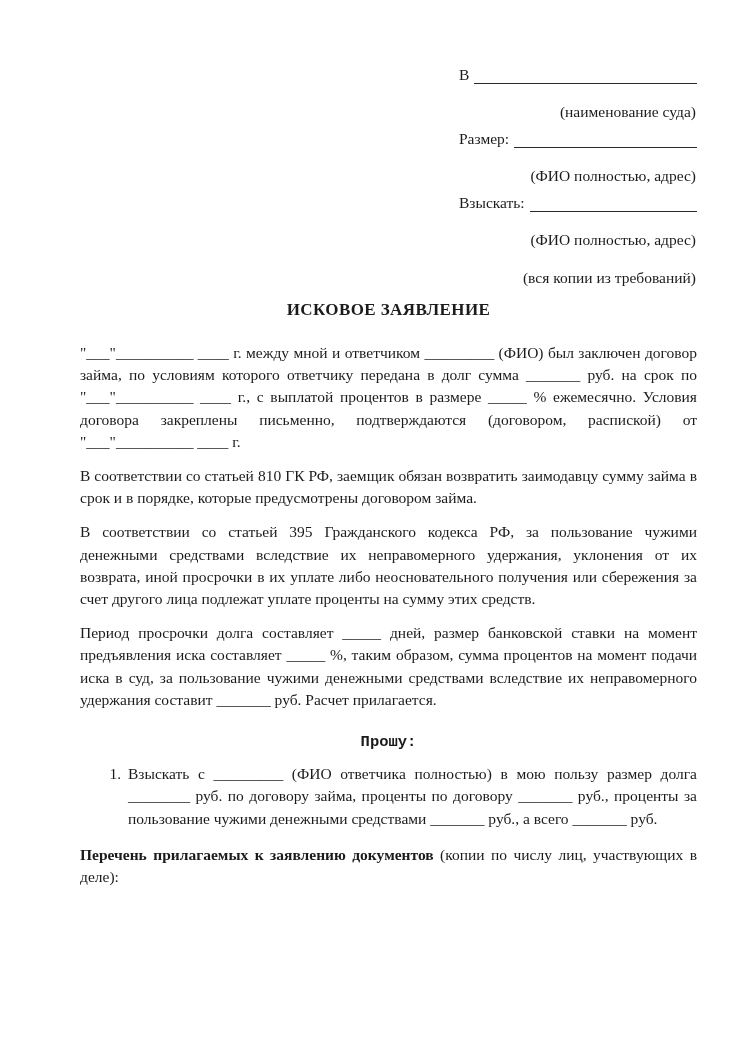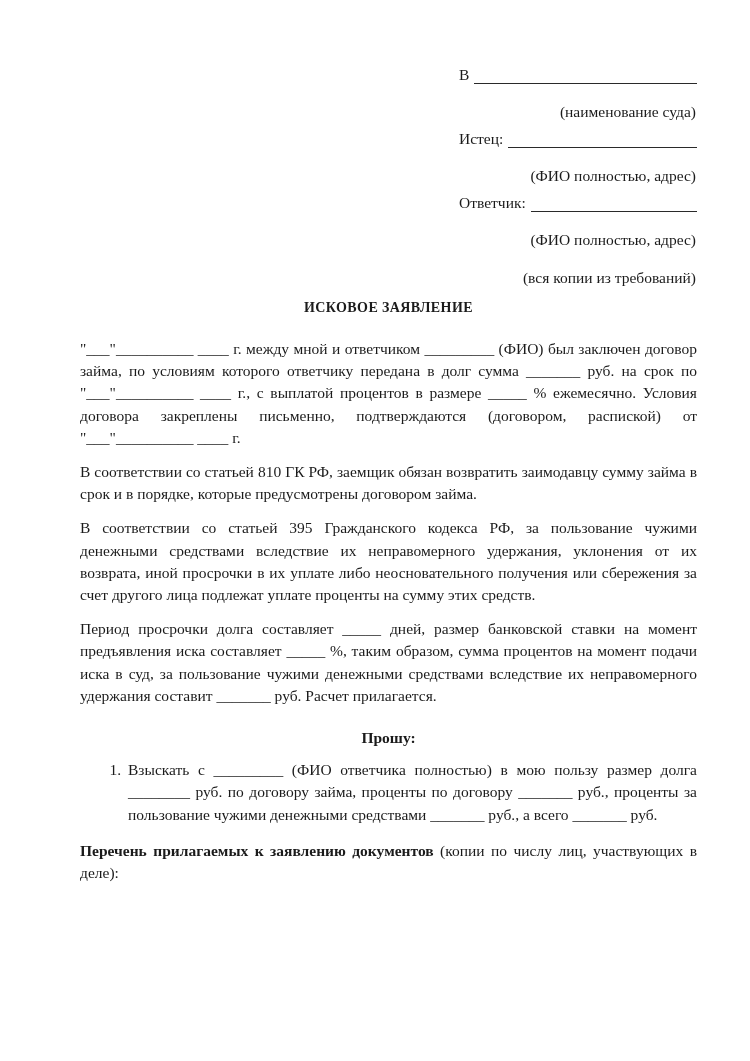--- a/index.html
+++ b/index.html
@@ -45,21 +45,21 @@
     line-height: 20px;
     height: 20px;
     padding-right: 1px;
     margin-top: 18px;
   }
 
   
   .title {
     text-align: center;
     font-weight: bold;
-    font-size: 14px;
+    font-size: 17px;
     margin-top: 12px;
     letter-spacing: 0.4px;
   }
   .subtitle {
     text-align: center;
     font-weight: bold;
     font-size: 15.5px;
     margin-top: 21px;
   }
 
@@ -69,20 +69,21 @@
     line-height: 22.2px;
     margin: 12px 0 0 0;
   }
   .para.first { margin-top: 22px; }
 
   .request-heading {
     text-align: center;
     font-weight: bold;
     margin-top: 20px;
     line-height: 22.2px;
+    font-family: Liberation Mono, monospace;
   }
   ol.request-list {
     margin: 10px 0 4px 0;
     padding-left: 45px;
   }
   ol.request-list li {
     text-align: justify;
     line-height: 22.2px;
     padding-left: 3px;
   }
@@ -100,29 +101,29 @@
     <div class="field-group">
       <div class="field-row">
         <span class="field-label">В</span>
         <span class="blank-line"></span>
       </div>
       <div class="field-caption">(наименование суда)</div>
     </div>
 
     <div class="field-group">
       <div class="field-row">
-        <span class="field-label">Истец:</span>
+        <span class="field-label">Размер:</span>
         <span class="blank-line"></span>
       </div>
       <div class="field-caption">(ФИО полностью, адрес)</div>
     </div>
 
     <div class="field-group">
       <div class="field-row">
-        <span class="field-label">Ответчик:</span>
+        <span class="field-label">Взыскать:</span>
         <span class="blank-line"></span>
       </div>
       <div class="field-caption">(ФИО полностью, адрес)</div>
     </div>
 
     <div class="field-group">
       <div class="field-caption">(вся копии из требований)</div>
     </div>
 
   </div>

